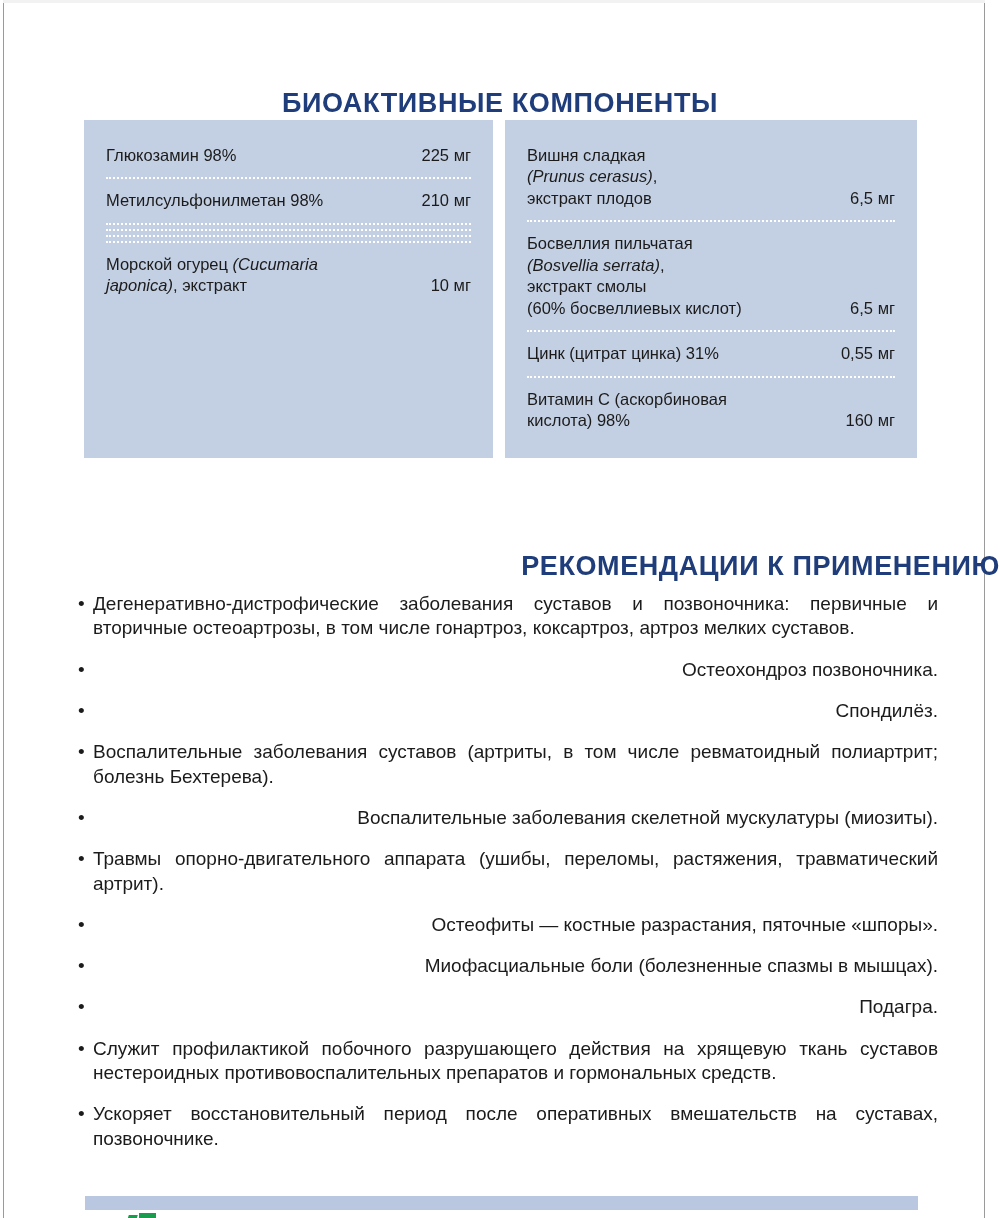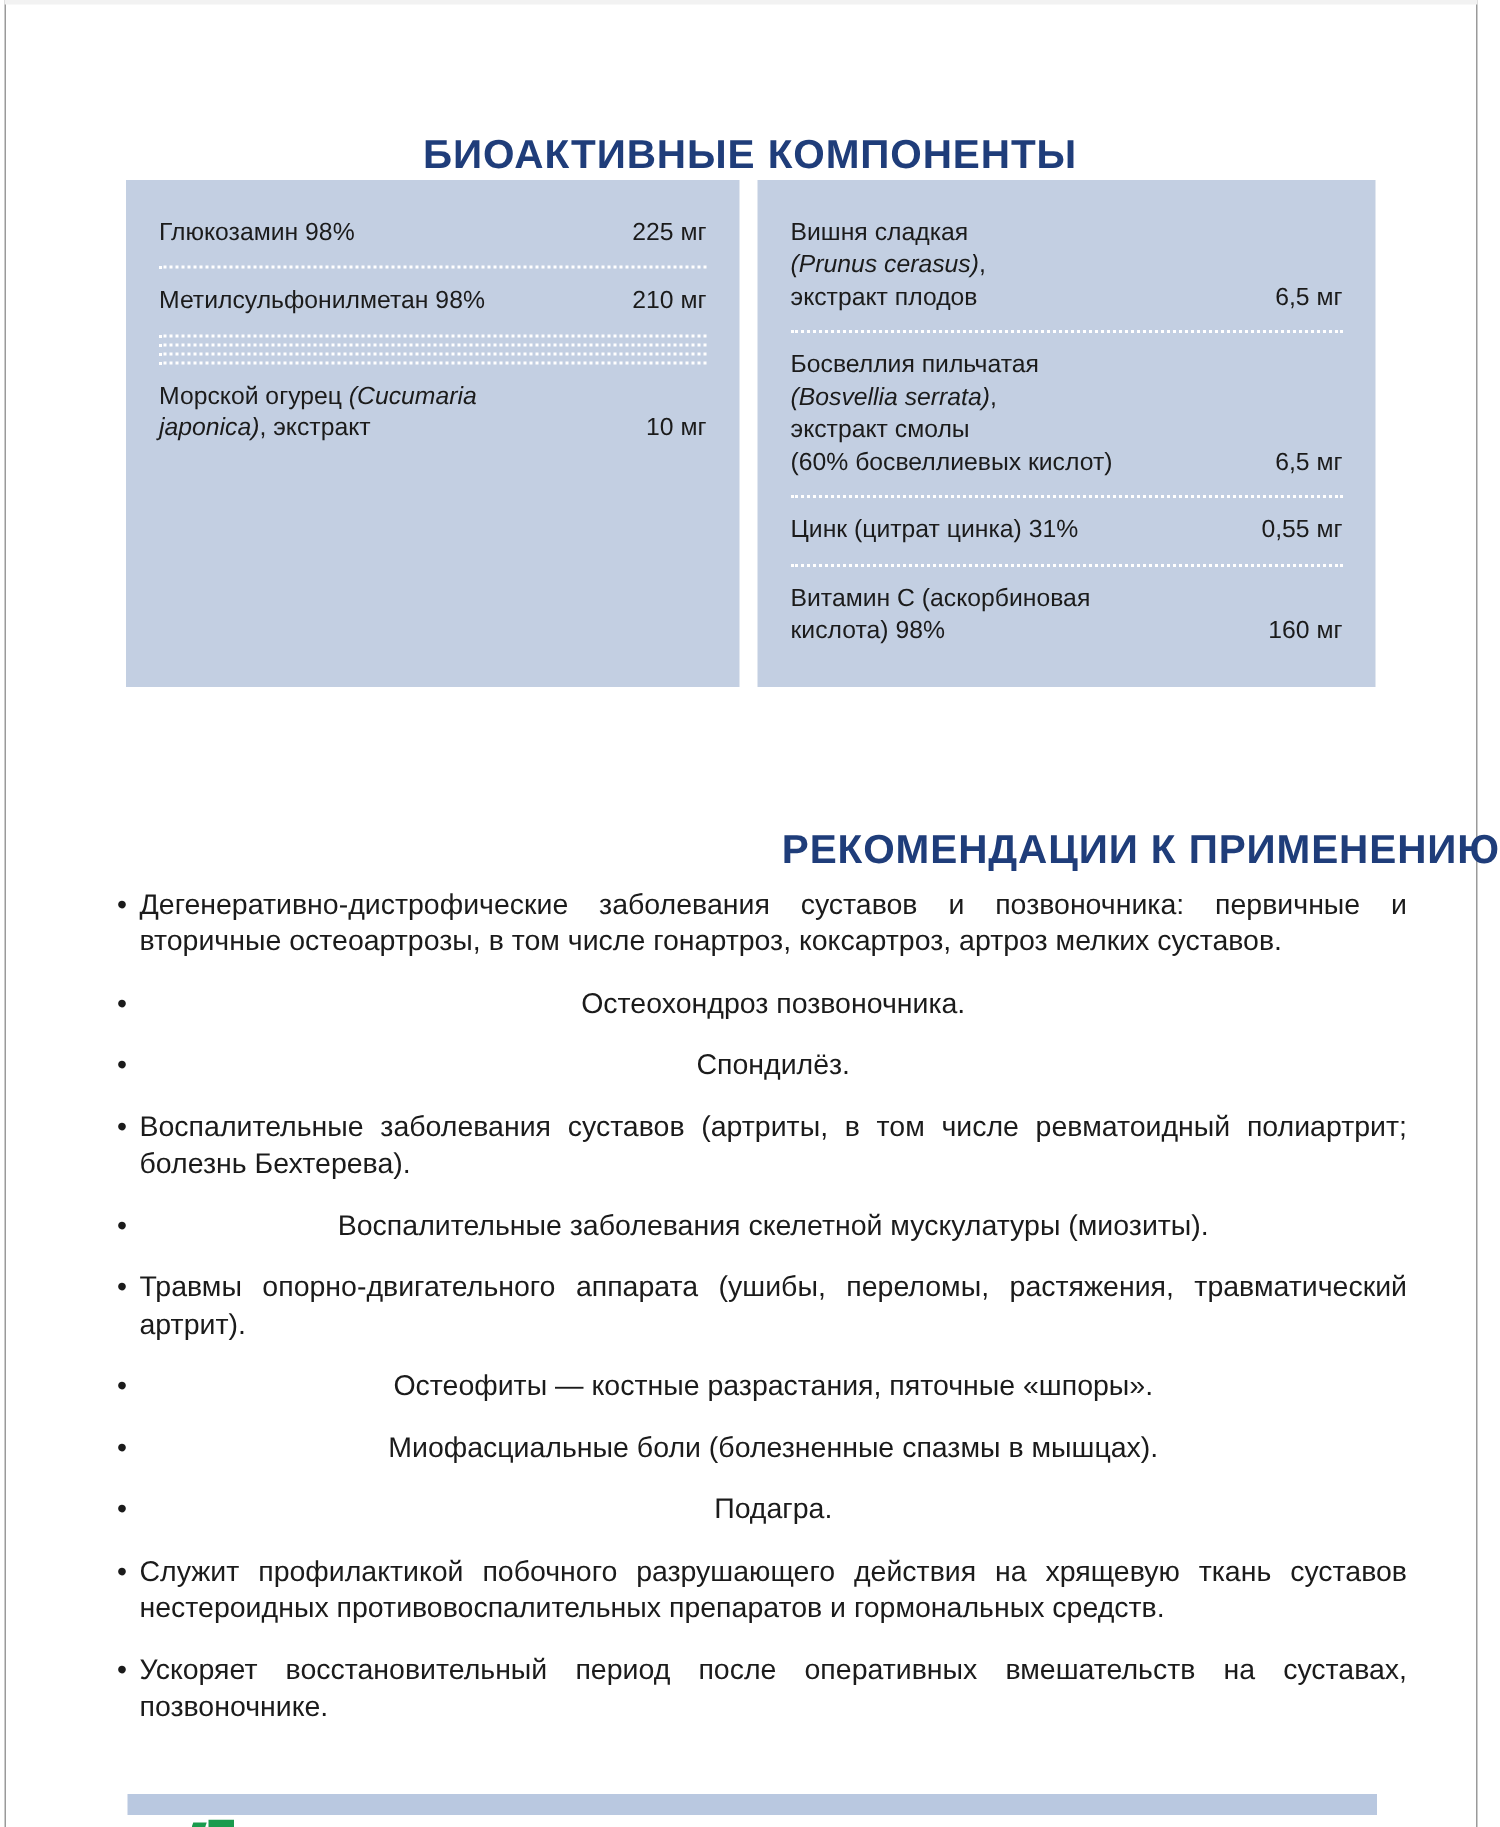--- a/index.html
+++ b/index.html
@@ -111,21 +111,21 @@
     font-size: 19px;
     line-height: 1.28;
     color: #1b1b1b;
   }
   .rec-text {
     flex: 1 1 auto;
     text-align: justify;
     text-justify: inter-word;
     hyphens: manual;
   }
-  .rec-text.nojustify { text-align: center; }
+  .rec-text.nojustify { text-align: right; }
 
   
   .footer-bar {
     position: absolute;
     left: 85px;
     top: 1196px;
     width: 833px;
     height: 14px;
     background: #b9c8e0;
   }

